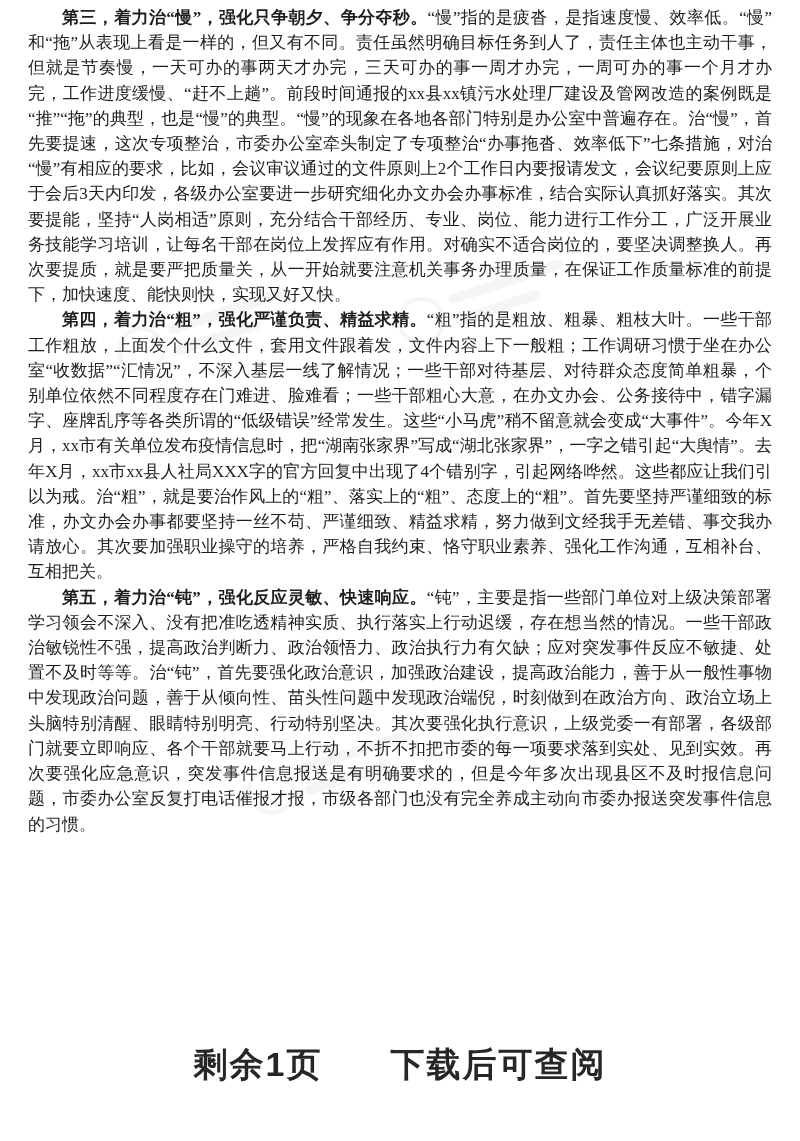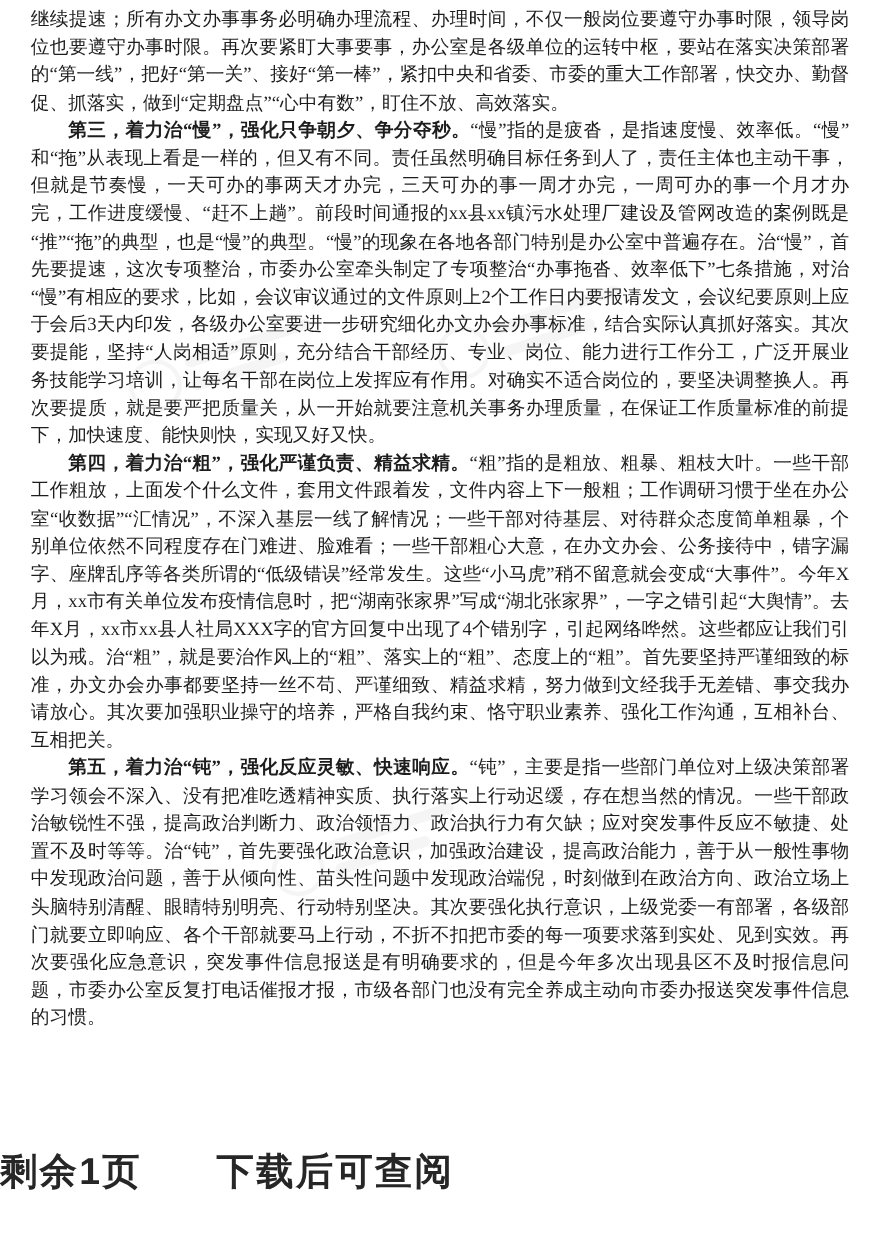--- a/index.html
+++ b/index.html
@@ -36,20 +36,21 @@
     transform:rotate(-18deg);
     z-index:1;
     pointer-events:none;
   }
   .wm svg{width:100%;height:100%;}
 
   .download-banner{
     position:absolute;
     left:0;top:1042px;
     width:800px;
+    text-align:center;
     font-family:"Liberation Sans","DejaVu Sans",sans-serif;
     font-weight:bold;
     font-size:34px;
     color:#262626;
     letter-spacing:2px;
     z-index:2;
     cursor:pointer;
   }
   .download-banner .spacer{
     display:inline-block;
@@ -76,21 +77,20 @@
 <div class="wm" style="left:240px;top:740px;">
   <svg viewBox="0 0 190 60" xmlns="http://www.w3.org/2000/svg">
     <circle cx="28" cy="30" r="22" fill="none" stroke="#556" stroke-width="4"></circle>
     <rect x="60" y="14" width="120" height="10" rx="5" fill="#556"></rect>
     <rect x="60" y="36" width="90" height="10" rx="5" fill="#556"></rect>
   </svg>
 </div>
 
 <div class="page">
 
-  <p class="para continuation"><span class="lead"></span><span>继续提速；所有办文办事事务必明确办理流程、办理时间，不仅一般岗位要遵守办事时限，领导岗位也要遵守办事时限。再次要紧盯大事要事，办公室是各级单位的运转中枢，要站在落实决策部署的“第一线”，把好“第一关”、接好“第一棒”，紧扣中央和省委、市委的重大工作部署，快交办、勤督促、抓落实，做到“定期盘点”“心中有数”，盯住不放、高效落实。</span></p>
 
   <p class="para"><span class="lead">第三，着力治“慢”，强化只争朝夕、争分夺秒。</span><span>“慢”指的是疲沓，是指速度慢、效率低。“慢”和“拖”从表现上看是一样的，但又有不同。责任虽然明确目标任务到人了，责任主体也主动干事，但就是节奏慢，一天可办的事两天才办完，三天可办的事一周才办完，一周可办的事一个月才办完，工作进度缓慢、“赶不上趟”。前段时间通报的xx县xx镇污水处理厂建设及管网改造的案例既是“推”“拖”的典型，也是“慢”的典型。“慢”的现象在各地各部门特别是办公室中普遍存在。治“慢”，首先要提速，这次专项整治，市委办公室牵头制定了专项整治“办事拖沓、效率低下”七条措施，对治“慢”有相应的要求，比如，会议审议通过的文件原则上2个工作日内要报请发文，会议纪要原则上应于会后3天内印发，各级办公室要进一步研究细化办文办会办事标准，结合实际认真抓好落实。其次要提能，坚持“人岗相适”原则，充分结合干部经历、专业、岗位、能力进行工作分工，广泛开展业务技能学习培训，让每名干部在岗位上发挥应有作用。对确实不适合岗位的，要坚决调整换人。再次要提质，就是要严把质量关，从一开始就要注意机关事务办理质量，在保证工作质量标准的前提下，加快速度、能快则快，实现又好又快。</span></p>
 
   <p class="para"><span class="lead">第四，着力治“粗”，强化严谨负责、精益求精。</span><span>“粗”指的是粗放、粗暴、粗枝大叶。一些干部工作粗放，上面发个什么文件，套用文件跟着发，文件内容上下一般粗；工作调研习惯于坐在办公室“收数据”“汇情况”，不深入基层一线了解情况；一些干部对待基层、对待群众态度简单粗暴，个别单位依然不同程度存在门难进、脸难看；一些干部粗心大意，在办文办会、公务接待中，错字漏字、座牌乱序等各类所谓的“低级错误”经常发生。这些“小马虎”稍不留意就会变成“大事件”。今年X月，xx市有关单位发布疫情信息时，把“湖南张家界”写成“湖北张家界”，一字之错引起“大舆情”。去年X月，xx市xx县人社局XXX字的官方回复中出现了4个错别字，引起网络哗然。这些都应让我们引以为戒。治“粗”，就是要治作风上的“粗”、落实上的“粗”、态度上的“粗”。首先要坚持严谨细致的标准，办文办会办事都要坚持一丝不苟、严谨细致、精益求精，努力做到文经我手无差错、事交我办请放心。其次要加强职业操守的培养，严格自我约束、恪守职业素养、强化工作沟通，互相补台、互相把关。</span></p>
 
   <p class="para"><span class="lead">第五，着力治“钝”，强化反应灵敏、快速响应。</span><span>“钝”，主要是指一些部门单位对上级决策部署学习领会不深入、没有把准吃透精神实质、执行落实上行动迟缓，存在想当然的情况。一些干部政治敏锐性不强，提高政治判断力、政治领悟力、政治执行力有欠缺；应对突发事件反应不敏捷、处置不及时等等。治“钝”，首先要强化政治意识，加强政治建设，提高政治能力，善于从一般性事物中发现政治问题，善于从倾向性、苗头性问题中发现政治端倪，时刻做到在政治方向、政治立场上头脑特别清醒、眼睛特别明亮、行动特别坚决。其次要强化执行意识，上级党委一有部署，各级部门就要立即响应、各个干部就要马上行动，不折不扣把市委的每一项要求落到实处、见到实效。再次要强化应急意识，突发事件信息报送是有明确要求的，但是今年多次出现县区不及时报信息问题，市委办公室反复打电话催报才报，市级各部门也没有完全养成主动向市委办报送突发事件信息的习惯。</span></p>
 
 </div>
 
 <div class="download-banner">

